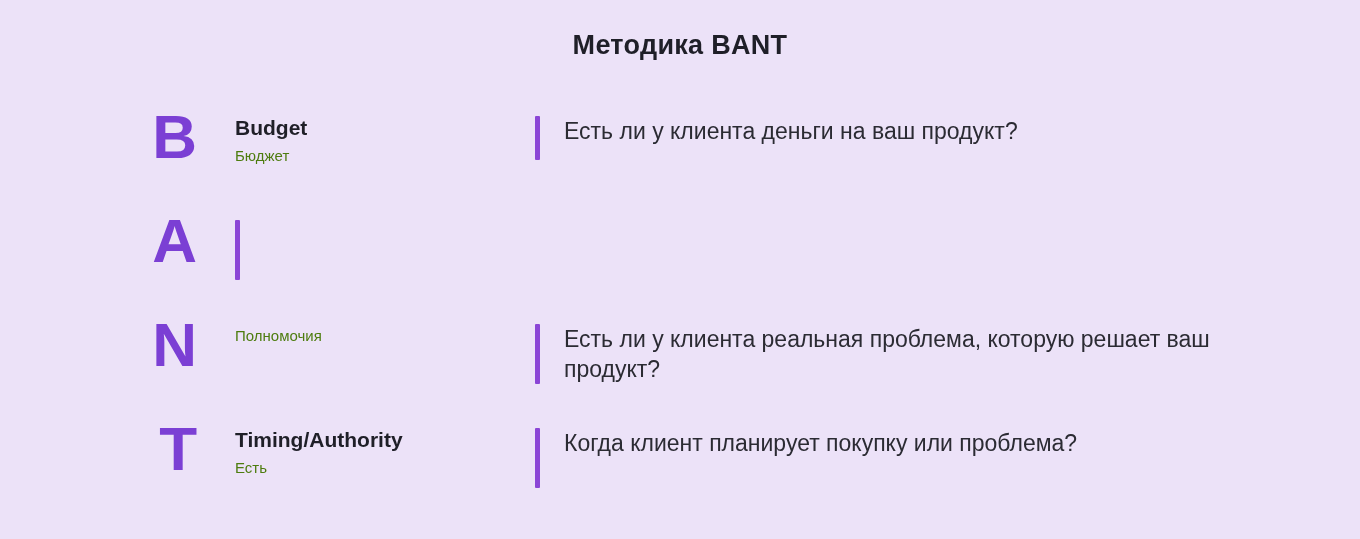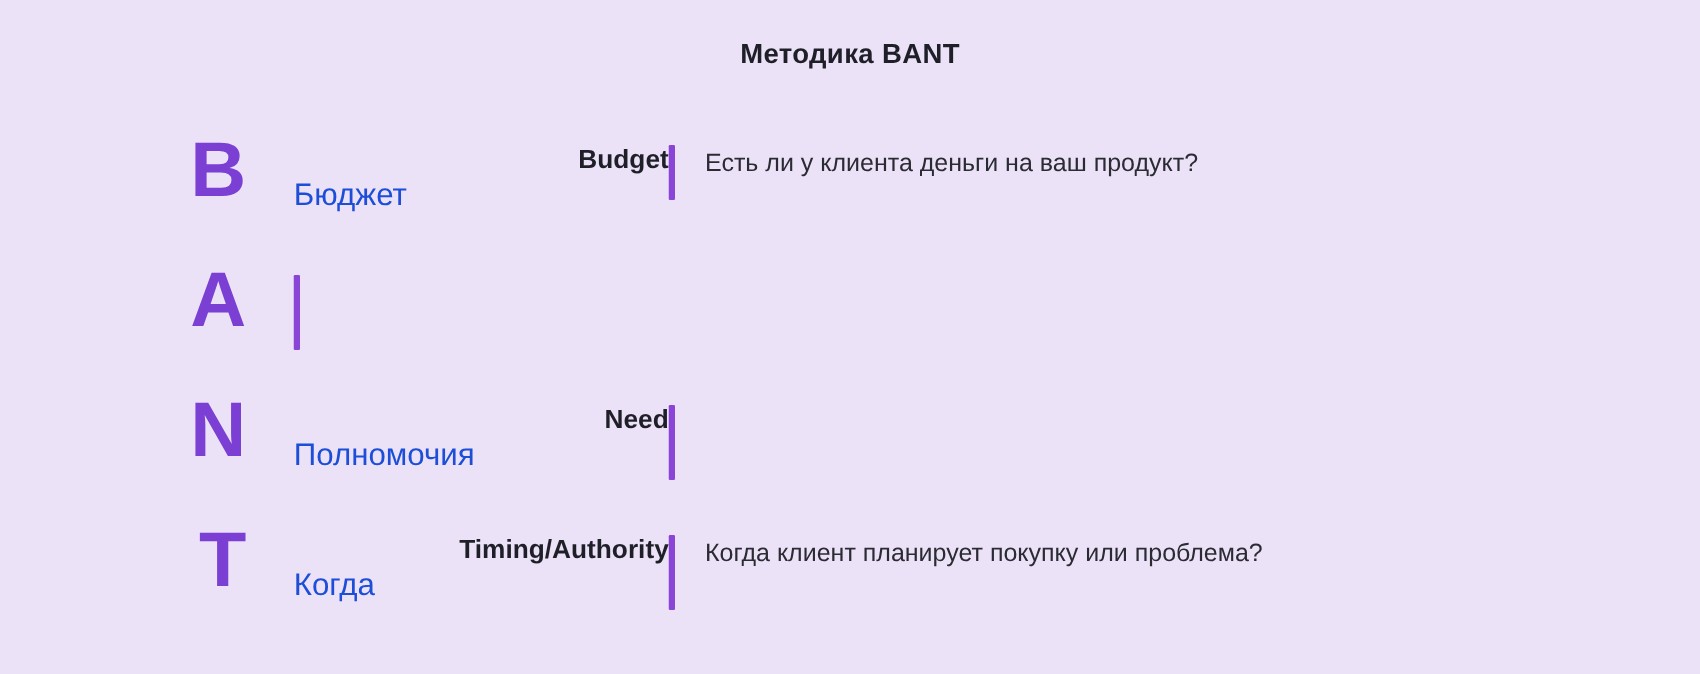--- a/index.html
+++ b/index.html
@@ -19,21 +19,21 @@
     width: 1360px;
     height: 539px;
     box-sizing: border-box;
   }
   .title {
     position: absolute;
     top: 30px;
     left: 0;
     width: 1360px;
     text-align: center;
-    font-size: 22px;
+    font-size: 27px;
     font-weight: bold;
     letter-spacing: 0.3px;
     color: #1f1f28;
   }
   .rows {
     position: absolute;
     top: 104px;
     left: 0;
     width: 1360px;
   }
@@ -62,44 +62,43 @@
     flex: 0 0 300px;
     box-sizing: border-box;
     padding-top: 10px;
   }
   .term-en {
     font-size: 21px;
     font-weight: bold;
     color: #1f1f28;
     line-height: 28px;
     white-space: nowrap;
-    text-align: right;
   }
   .term-ru {
-    font-size: 25px;
-    color: #1d4ed8;
+    font-size: 15px;
+    color: #4d7c0f;
     line-height: 28px;
     white-space: nowrap;
   }
   .question-cell {
     flex: 1 1 auto;
     display: flex;
     align-items: flex-start;
     padding-top: 12px;
   }
   .bar {
     width: 5px;
     height: 44px;
     background: #8b45d6;
     flex: 0 0 5px;
     margin-right: 24px;
     border-radius: 1px;
   }
   .question {
-    font-size: 20px;
+    font-size: 23px;
     line-height: 30px;
     color: #2b2b33;
     max-width: 700px;
   }
   .row-2 .bar { height: 60px; }
   .row-3 .bar { height: 60px; }
   .row-4 .bar { height: 60px; }
 </style>
 </head>
 <body>
@@ -131,35 +130,35 @@
       <div class="question-cell">
         <div class="bar"></div>
       </div>
     </div>
 
     <div class="row row-3">
       <div class="letter-cell">
         <span class="letter">N</span>
       </div>
       <div class="terms-cell">
-        <div class="term-en">Need</div>
         <div class="term-ru">Полномочия</div>
       </div>
       <div class="question-cell">
         <div class="bar"></div>
+        <div class="question">Есть ли у клиента реальная проблема, которую решает ваш продукт?</div>
       </div>
     </div>
 
     <div class="row row-4">
       <div class="letter-cell">
         <span class="letter">T</span>
       </div>
       <div class="terms-cell">
         <div class="term-en">Timing/Authority</div>
-        <div class="term-ru">Когда</div>
+        <div class="term-ru">Есть</div>
       </div>
       <div class="question-cell">
         <div class="bar"></div>
         <div class="question">Когда клиент планирует покупку или проблема?</div>
       </div>
     </div>
 
   </div>
 </div>
 

